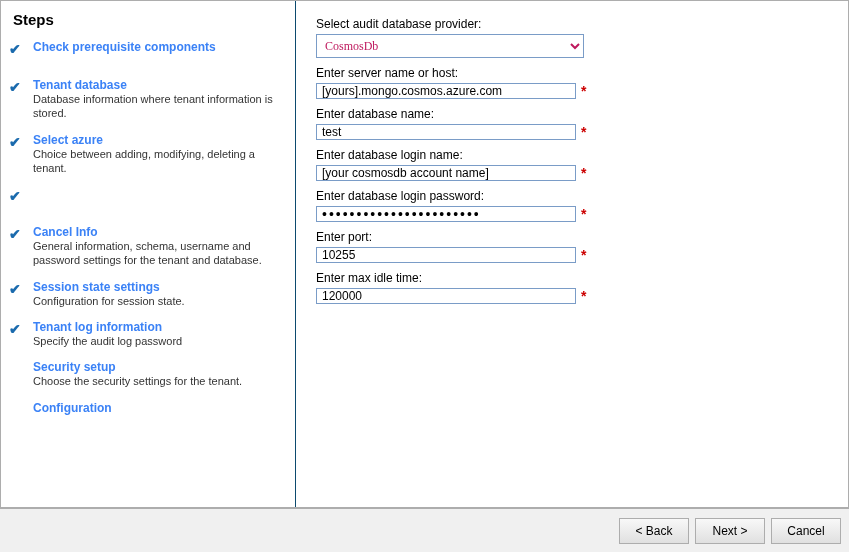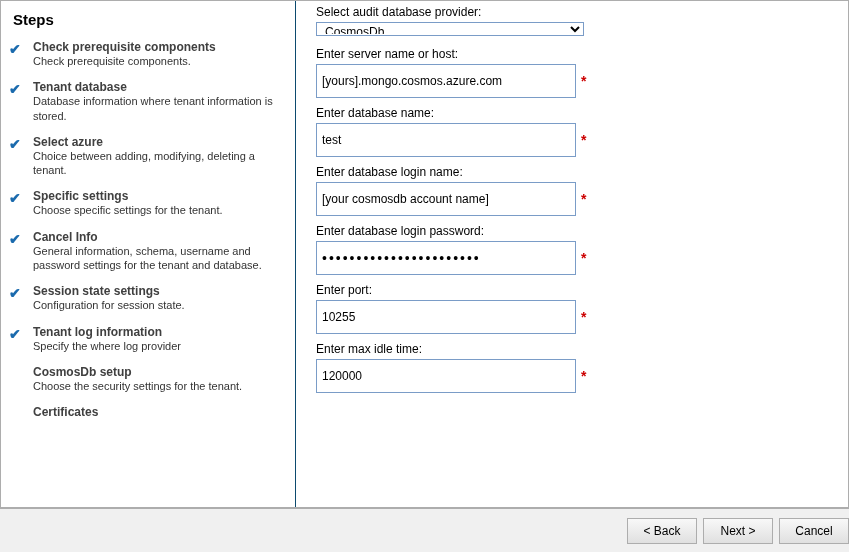--- a/index.html
+++ b/index.html
@@ -58,87 +58,88 @@
       color: #1a6aad;
       font-size: 14px;
       font-weight: bold;
     }
     .step-text {
       display: flex;
       flex-direction: column;
     }
     .step-name {
       font-weight: bold;
-      color: #404040;
+      color: #3b82f6;
       font-size: 12px;
     }
     .step-desc {
       color: #333;
       font-size: 11px;
       line-height: 1.3;
     }
     
     .form-panel {
       flex: 1;
-      padding: 4px 20px;
+      padding: 16px 20px;
       background: #fff;
       overflow-y: auto;
     }
     .form-row {
       margin-bottom: 8px;
     }
     .form-label {
       display: block;
       margin-bottom: 3px;
       color: #000;
       font-size: 12px;
     }
     .form-input-row {
       display: flex;
       align-items: center;
       gap: 5px;
     }
     .form-input {
       width: 260px;
-      height: 34px;
+      height: 16px;
       border: 1px solid #7a9cc7;
       padding: 2px 5px;
       font-size: 12px;
       background: #fff;
       color: #000;
       outline: none;
     }
     .form-select {
       width: 268px;
-      height: 14px;
+      height: 24px;
       border: 1px solid #7a9cc7;
       padding: 1px 4px;
       font-size: 12px;
       background: #fff;
-      color: #000000;
+      color: #be185d;
       outline: none;
+      font-family: Liberation Serif, serif;
     }
     .required-star {
       color: #cc0000;
       font-size: 14px;
       font-weight: bold;
     }
     .password-dots {
       letter-spacing: 2px;
       font-size: 14px;
     }
     
     .bottom-bar {
       height: 44px;
       background: #f0f0f0;
       border-top: 1px solid #adadad;
       display: flex;
       align-items: center;
       justify-content: flex-end;
-      padding: 0 0;
+      padding: 0 8px;
       gap: 6px;
     }
     .btn {
       height: 26px;
       padding: 0 14px;
       font-size: 12px;
       border: 1px solid #adadad;
       background: linear-gradient(to bottom, #f8f8f8, #e0e0e0);
       cursor: pointer;
       color: #000;
@@ -163,76 +164,71 @@
 <div class="main-container">
 
   <div class="steps-panel">
     <div class="steps-title">Steps</div>
     <div class="steps-list">
 
     <div class="step-item">
           <div class="step-check">✔</div>
           <div class="step-text">
             <span class="step-name">Check prerequisite components</span>
-            <span class="step-desc">Check prerequisite components.</span>
           </div>
         </div>
         <div class="step-item">
           <div class="step-check">✔</div>
           <div class="step-text">
             <span class="step-name">Tenant database</span>
             <span class="step-desc">Database information where tenant information is stored.</span>
           </div>
         </div>
         <div class="step-item">
           <div class="step-check">✔</div>
           <div class="step-text">
             <span class="step-name">Select azure</span>
             <span class="step-desc">Choice between adding, modifying, deleting a tenant.</span>
           </div>
         </div>
         <div class="step-item">
           <div class="step-check">✔</div>
-          <div class="step-text">
-            <span class="step-name">Specific settings</span>
-            <span class="step-desc">Choose specific settings for the tenant.</span>
-          </div>
         </div>
         <div class="step-item">
           <div class="step-check">✔</div>
           <div class="step-text">
             <span class="step-name">Cancel Info</span>
             <span class="step-desc">General information, schema, username and password settings for the tenant and database.</span>
           </div>
         </div>
         <div class="step-item">
           <div class="step-check">✔</div>
           <div class="step-text">
             <span class="step-name">Session state settings</span>
             <span class="step-desc">Configuration for session state.</span>
           </div>
         </div>
         <div class="step-item">
           <div class="step-check">✔</div>
           <div class="step-text">
             <span class="step-name">Tenant log information</span>
-            <span class="step-desc">Specify the where log provider</span>
+            <span class="step-desc">Specify the audit log password</span>
           </div>
         </div>
         <div class="step-item">
           <div class="step-check"></div>
           <div class="step-text">
-            <span class="step-name">CosmosDb setup</span>
+            <span class="step-name">Security setup</span>
             <span class="step-desc">Choose the security settings for the tenant.</span>
           </div>
         </div>
         <div class="step-item">
           <div class="step-check"></div>
           <div class="step-text">
-            <span class="step-name">Certificates</span>
+            <span class="step-name">Configuration</span>
           </div>
         </div>
       </div>
   </div>
 
   <div class="form-panel">
     <div class="form-row">
       <label class="form-label">Select audit database provider:</label>
       <select class="form-select">
       <option value="CosmosDb">CosmosDb</option><option value="SqlServer">SqlServer</option><option value="MongoDb">MongoDb</option></select>

